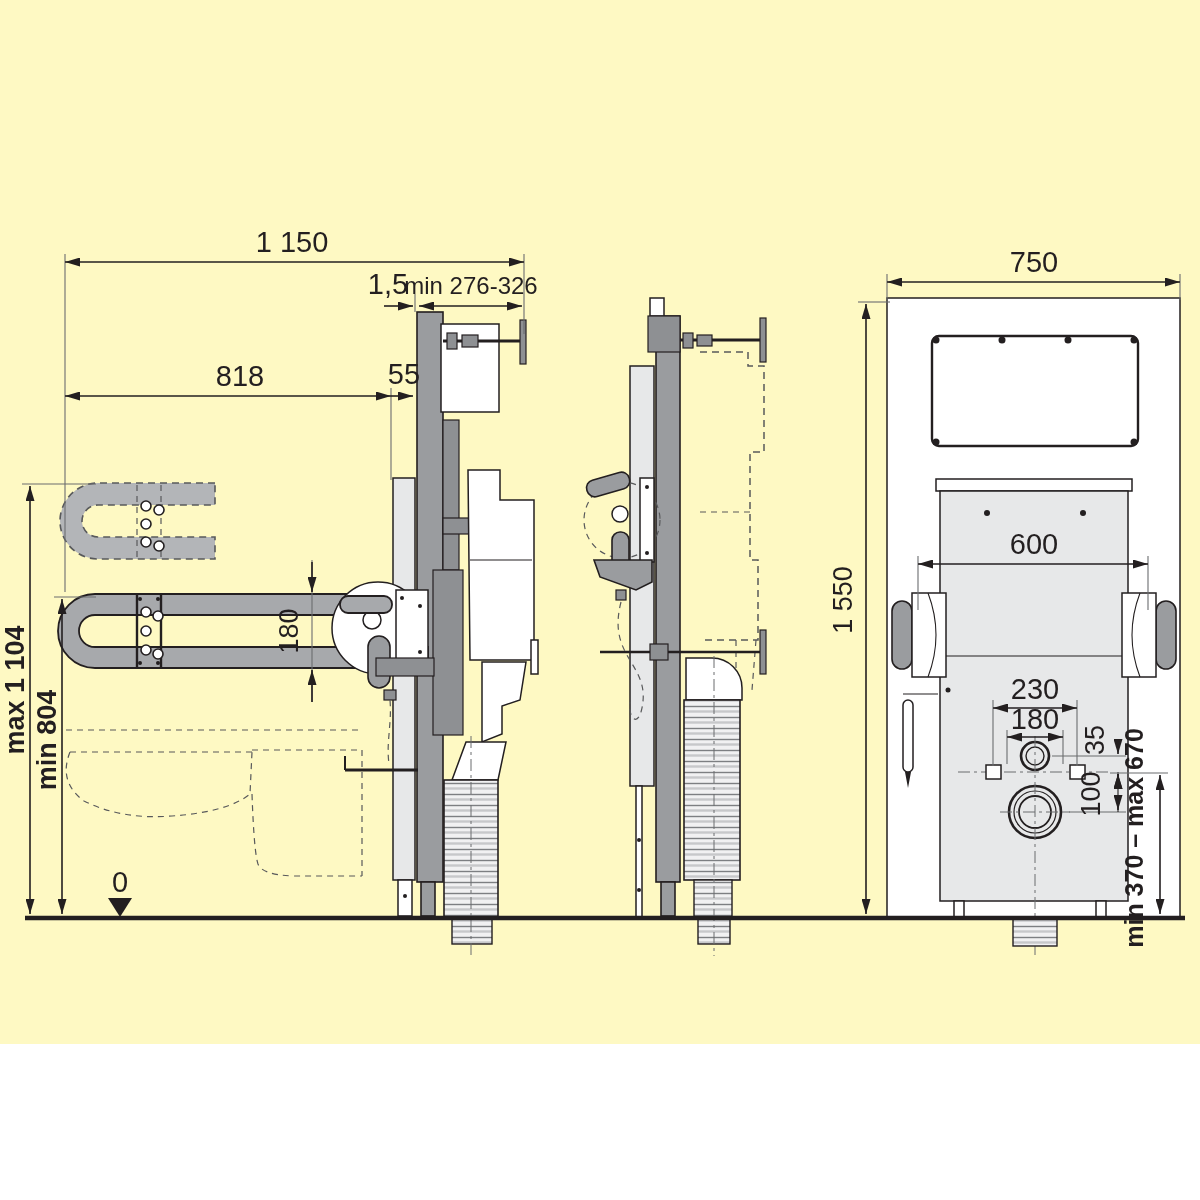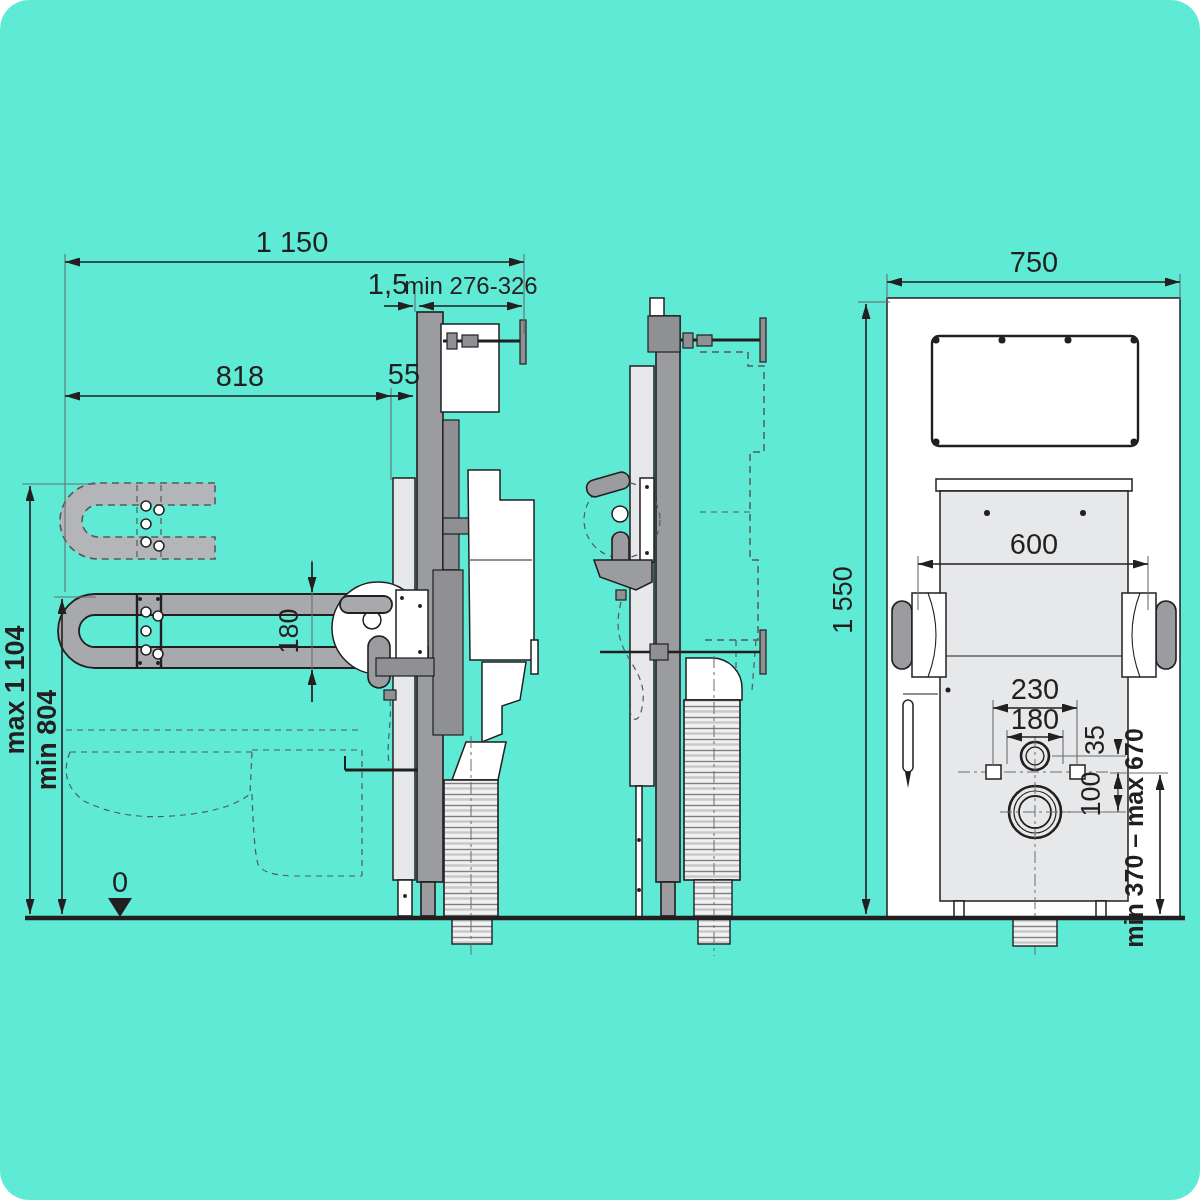--- a/index.html
+++ b/index.html
@@ -1,16 +1,16 @@
 <!DOCTYPE html>
 <html><head>
 <meta charset="utf-8">
 <style>
   html,body{margin:0;padding:0;background:#ffffff;}
-  .stage{width:1200px;height:1200px;position:relative;background:#5eead4;font-family:"Liberation Sans",sans-serif;border-radius:29px;}
+  .stage{width:1200px;height:1044px;position:relative;background:#fef9c3;font-family:"Liberation Sans",sans-serif;}
   svg{display:block;}
   
   .dim{stroke:#231f20;stroke-width:1.6;fill:none;}
   .ext{stroke:#6b6c6f;stroke-width:1.1;fill:none;}
   .out{stroke:#231f20;fill:none;}
   .bar{fill:#a7a9ac;stroke:#231f20;stroke-width:1.8;}
   .bar-ghost{fill:#b3b5b8;stroke:#58595b;stroke-width:1.6;stroke-dasharray:7 5;}
   .lgray{fill:#e7e8e9;stroke:#231f20;stroke-width:1.5;}
   .mgray{fill:#9a9c9f;stroke:#231f20;stroke-width:1.6;}
   .dgray{fill:#8e9093;stroke:#231f20;stroke-width:1.2;}

